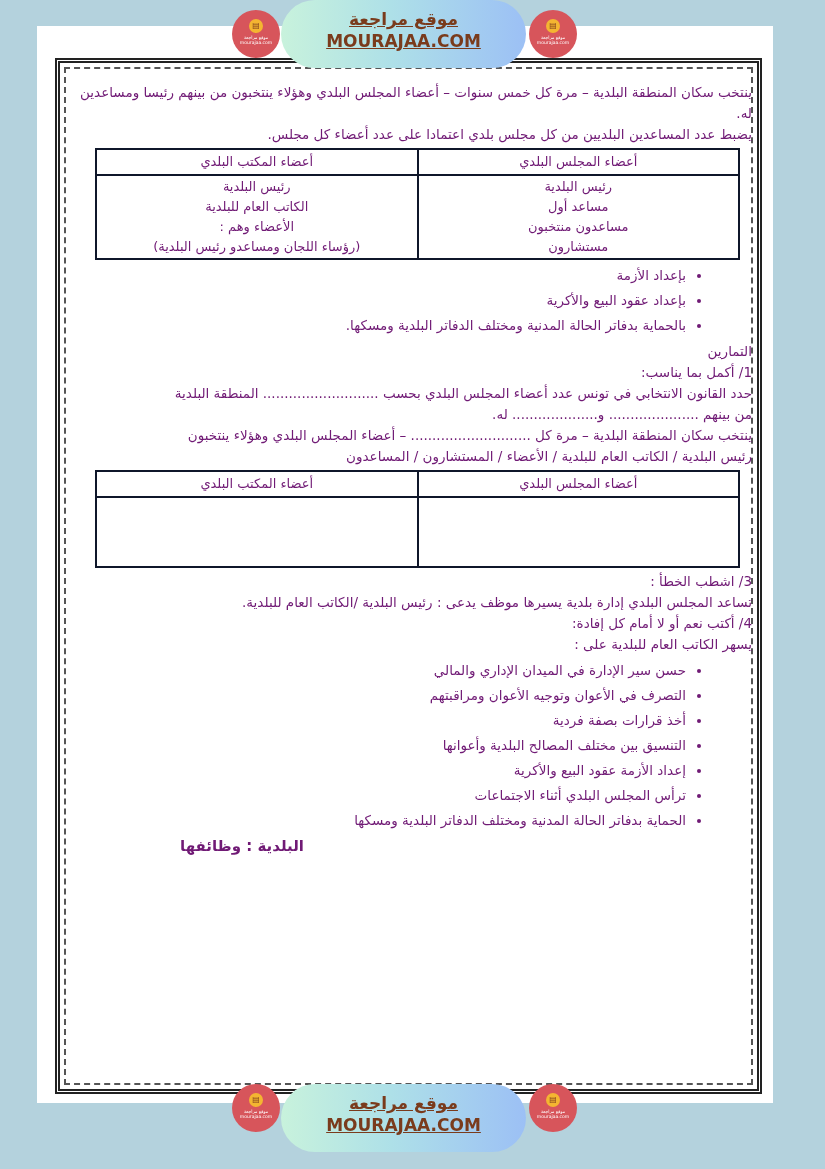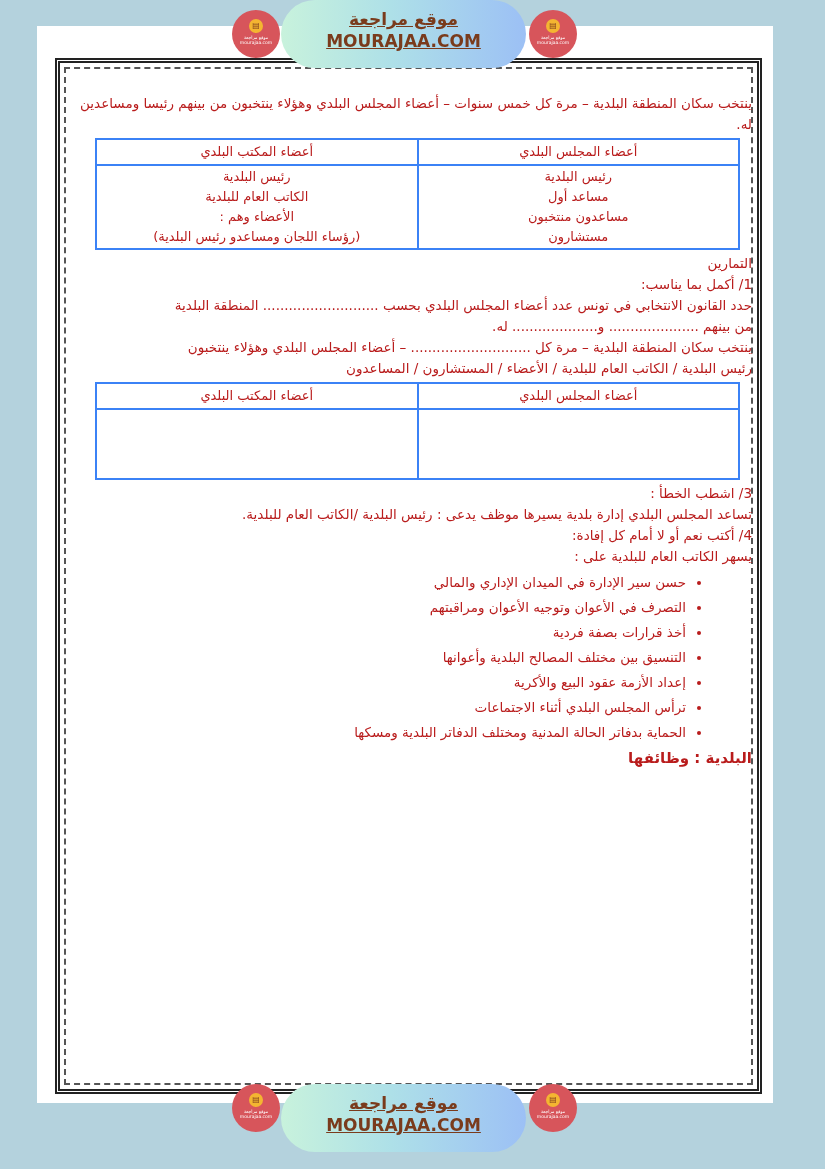--- a/index.html
+++ b/index.html
@@ -1,29 +1,29 @@
 <!DOCTYPE html>
 <html><head>
 <meta charset="utf-8">
 <style>
   html,body{margin:0;padding:0;}
   body{width:825px;height:1169px;background:#b4d2dd;position:relative;overflow:hidden;font-family:"DejaVu Sans",sans-serif;}
   .paper{position:absolute;left:37px;top:26px;width:736px;height:1077px;background:#ffffff;}
   .frame{position:absolute;left:55px;top:58px;width:707px;height:1036px;border:5px double #222;box-sizing:border-box;}
   .frame-inner{position:absolute;left:4px;top:4px;right:4px;bottom:4px;border:2px dashed #555;}
-  .content{position:absolute;left:70px;top:93px;width:682px;direction:rtl;text-align:right;color:#b91c1c;font-size:13.5px;line-height:21px;font-family:"DejaVu Sans",sans-serif;}
+  .content{position:absolute;left:70px;top:82px;width:682px;direction:rtl;text-align:right;color:#701a75;font-size:13.5px;line-height:21px;font-family:"DejaVu Sans",sans-serif;}
   .content p{margin:0;}
   .bold{font-weight:normal;}
   table.t{border-collapse:collapse;width:645px;margin:3px 12px 3px 0;direction:rtl;}
-  table.t th, table.t td{border:2px solid #3b82f6;text-align:center;font-weight:normal;font-size:13px;line-height:20px;padding:1px 4px;width:50%;}
+  table.t th, table.t td{border:2px solid #0f172a;text-align:center;font-weight:normal;font-size:13px;line-height:20px;padding:1px 4px;width:50%;}
   table.t th{padding:2px 4px;}
   ul.b{margin:3px 48px 3px 0;padding:0 18px 0 0;list-style:disc;}
   ul.b li{line-height:25px;}
   .center{text-align:right;}
-  .title-final{text-align:right;font-weight:bold;font-size:15px;margin-top:8px;padding-left:110px;}
+  .title-final{text-align:left;font-weight:bold;font-size:15px;margin-top:8px;padding-left:110px;}
   
   .banner{position:absolute;left:281px;width:245px;height:68px;border-radius:34px;background:linear-gradient(90deg,#c8f2dc 0%,#aee0e8 45%,#9cc0f5 100%);text-align:center;}
   .banner .ar{display:block;color:#7a3b1c;font-weight:bold;font-size:17px;text-decoration:underline;margin-top:8px;line-height:22px;direction:rtl;}
   .banner .en{display:block;color:#7a3b1c;font-weight:bold;font-size:17px;text-decoration:underline;line-height:22px;font-family:"DejaVu Sans",sans-serif;}
   .logo{position:absolute;width:48px;height:48px;border-radius:50%;background:#d7555b;text-align:center;}
   .logo .book{display:block;width:14px;height:14px;margin:9px auto 2px;border-radius:50%;background:#f4b531;font-size:8px;line-height:14px;color:#7a3b1c;}
   .logo .tx{display:block;font-size:4.5px;line-height:5px;color:#fff;}
 </style>
 </head>
 <body>
@@ -43,20 +43,21 @@
   <span class="en">MOURAJAA.COM</span>
 </div>
 <div class="logo" style="left:529px;top:10px;">
   <span class="book">▤</span>
   <span class="tx">موقع مراجعة</span>
   <span class="tx">mourajaa.com</span>
 </div>
 
 <div class="content">
   <p>ينتخب سكان المنطقة البلدية – مرة كل خمس سنوات – أعضاء المجلس البلدي وهؤلاء ينتخبون من بينهم رئيسا ومساعدين له.</p>
+  <p>يضبط عدد المساعدين البلديين من كل مجلس بلدي اعتمادا على عدد أعضاء كل مجلس.</p>
 
   <table class="t">
     <tbody>
         <tr>
       <th>أعضاء المجلس البلدي</th>
       <th>أعضاء المكتب البلدي</th>
     </tr>
     <tr>
       <td>
         <div>رئيس البلدية</div>
@@ -67,20 +68,25 @@
       <td>
         <div>رئيس البلدية</div>
         <div>الكاتب العام للبلدية</div>
         <div>الأعضاء وهم :</div>
         <div>(رؤساء اللجان ومساعدو رئيس البلدية)</div>
       </td>
     </tr>
   </tbody>
     </table>
 
+  <ul class="b">
+    <li>بإعداد الأزمة</li>
+    <li>بإعداد عقود البيع والأكرية</li>
+    <li>بالحماية بدفاتر الحالة المدنية ومختلف الدفاتر البلدية ومسكها.</li>
+  </ul>
 
   <p class="bold">التمارين</p>
   <p>1/ أكمل بما يناسب:</p>
   <p>حدد القانون الانتخابي في تونس عدد أعضاء المجلس البلدي بحسب ........................... المنطقة البلدية</p>
   <p>من بينهم ..................... و.................... له.</p>
   <p>ينتخب سكان المنطقة البلدية – مرة كل ............................ – أعضاء المجلس البلدي وهؤلاء ينتخبون</p>
   <p class="center">رئيس البلدية /  الكاتب العام للبلدية  / الأعضاء / المستشارون / المساعدون</p>
 
   <table class="t">
     <tbody>

